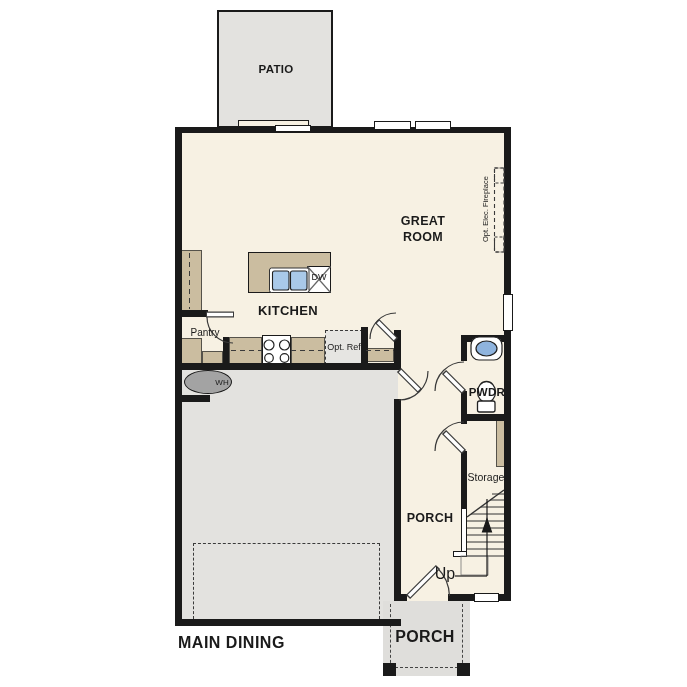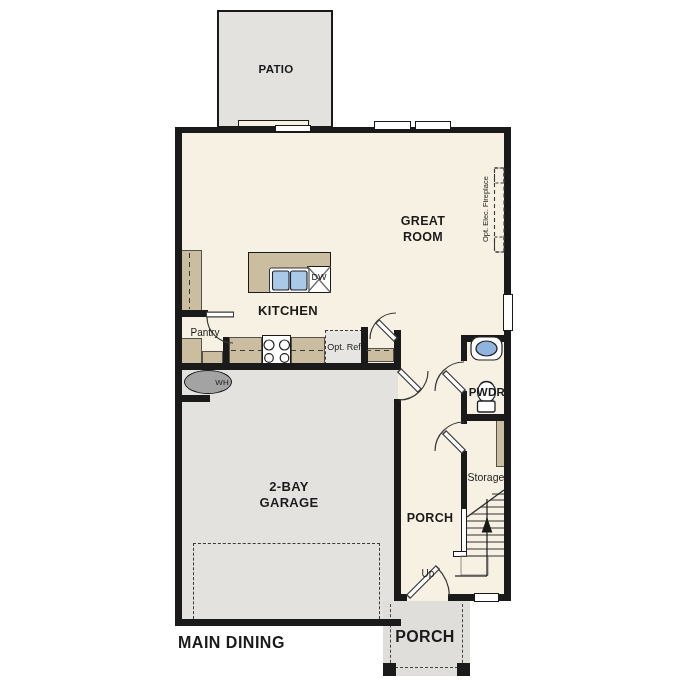--- a/index.html
+++ b/index.html
@@ -184,24 +184,23 @@
         <path d="M437 567.5 A41.5 41.5 0 0 1 449.5 596" stroke="#3a3a3a" stroke-width="1.2"></path>
         <line x1="408" y1="597" x2="438" y2="567" stroke="#3a3a3a" stroke-width="6"></line>
         <line x1="409" y1="596" x2="437" y2="568" stroke="#ffffff" stroke-width="3.5"></line>
       </g>
     </g>
   </svg>
 
   <div class="lbl room" style="left:276px;top:69px;font-size:11.5px;">PATIO</div>
   <div class="lbl room" style="left:423px;top:230px;width:60px;">GREAT ROOM</div>
   <div class="lbl room" style="left:288px;top:311px;font-size:13px;">KITCHEN</div>
-  <div class="lbl room" style="left:289px;top:495px;width:85px;font-size:13px;">2-BAY GARAGE</div>
   <div class="lbl room" style="left:430px;top:519px;">PORCH</div>
   <div class="lbl room" style="left:487px;top:392px;font-size:11.5px;">PWDR</div>
   <div class="lbl room" style="left:425px;top:637px;font-size:16px;">PORCH</div>
   <div class="lbl small" style="left:205px;top:333px;">Pantry</div>
   <div class="lbl small" style="left:319px;top:277px;font-size:9px;">DW</div>
   <div class="lbl small" style="left:486px;top:477px;font-size:10.5px;">Storage</div>
-  <div class="lbl small" style="left:428px;top:574px;font-size:10px;">Up</div>
+  <div class="lbl small" style="left:445px;top:574px;font-size:16px;">Up</div>
   <div class="vtext" style="left:481px;top:163px;width:13px;height:92px;">Opt. Elec. Fireplace</div>
   <div class="title" style="left:178px;top:634px;">MAIN DINING</div>
 
 </div>
 
 </body></html>

